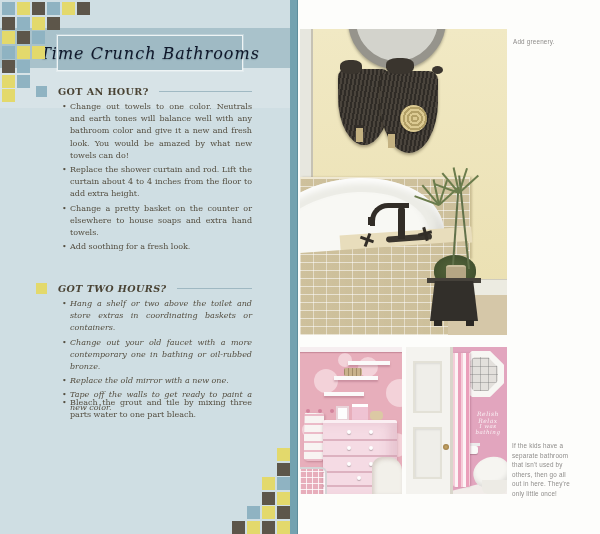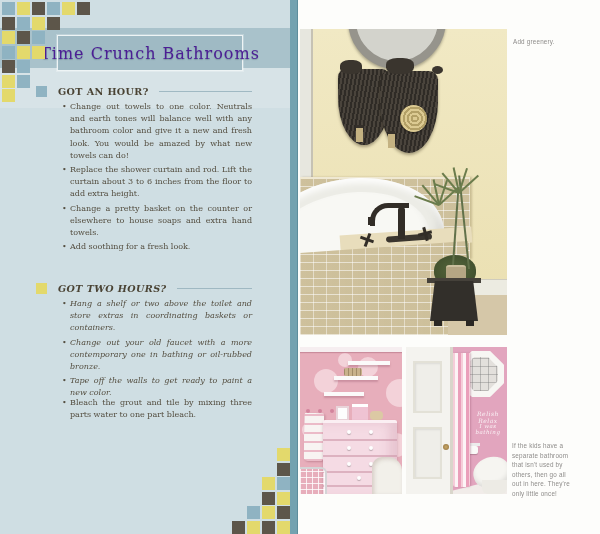--- a/index.html
+++ b/index.html
@@ -6,21 +6,21 @@
   #stage{position:relative;width:600px;height:534px;overflow:hidden;background:#fdfdfb;
          font-family:"DejaVu Serif",serif;}
 
   
   #panel{position:absolute;left:0;top:0;width:290px;height:534px;background:#cfdee3;}
   #band{position:absolute;left:0;top:28px;width:290px;height:40px;background:#a9c2cb;}
   #band-light{position:absolute;left:0;top:68px;width:290px;height:40px;background:#d7e3e7;}
   #title-box{position:absolute;left:57px;top:35px;width:184px;height:34px;background:#9fbac4;
              border:1px solid #eef4f5;box-shadow:0 0 0 1px rgba(255,255,255,.25);
              display:flex;align-items:center;justify-content:center;}
-  #title-box .t{font-size:16px;letter-spacing:1px;color:#4c1d95;
+  #title-box .t{font-style:italic;font-size:16px;letter-spacing:1px;color:#0f172a;
                 text-shadow:0 1px 1px rgba(90,120,130,.5);white-space:nowrap;}
 
   .mosaic{position:absolute;}
   .sq{position:absolute;width:13px;height:13px;}
   #mosaic-tl{left:2px;top:2px;width:95px;height:105px;}
   #mosaic-br{left:202px;top:448px;width:95px;height:100px;}
 
   .section{position:absolute;left:36px;width:216px;}
   .heading-row{display:flex;align-items:center;gap:6px;}
   .bullet-sq{width:11px;height:11px;flex:0 0 11px;}
@@ -203,35 +203,36 @@
       </div>
 
     <div id="section-hour" class="section">
       <div class="heading-row">
         <div class="bullet-sq" style="background: rgb(143, 179, 194);"></div>
         <div class="heading">GOT AN HOUR?</div>
         <div class="rule"></div>
       </div>
       <div class="items">
           <div class="item">Change out towels to one color. Neutrals and earth tones will balance well with any bathroom color and give it a new and fresh look. You would be amazed by what new towels can do!</div>
-          <div class="item">Replace the shower curtain and rod. Lift the curtain about 3 to 6 inches from the floor to add extra height.</div>
+          <div class="item">Replace the shower curtain and rod. Lift the curtain about 4 to 4 inches from the floor to add extra height.</div>
           <div class="item">Change a pretty basket on the counter or elsewhere to house soaps and extra hand towels.</div>
           <div class="item">Add soothing for a fresh look.</div>
         </div>
     </div>
 
     <div id="section-two-hours" class="section">
       <div class="heading-row">
         <div class="bullet-sq" style="background: rgb(227, 217, 108);"></div>
         <div class="heading">GOT TWO HOURS?</div>
         <div class="rule"></div>
       </div>
       <div class="items">
           <div class="item">Hang a shelf or two above the toilet and store extras in coordinating baskets or containers.</div>
           <div class="item">Change out your old faucet with a more contemporary one in bathing or oil-rubbed bronze.</div>
+          <div class="item">Replace the old mirror with a new one.</div>
           <div class="item">Tape off the walls to get ready to paint a new color.</div>
         </div>
     </div>
 
     <div id="section-weekend" class="section">
       <div class="items">
           <div class="item">Bleach the grout and tile by mixing three parts water to one part bleach.</div>
         </div>
     </div>
   </div>

